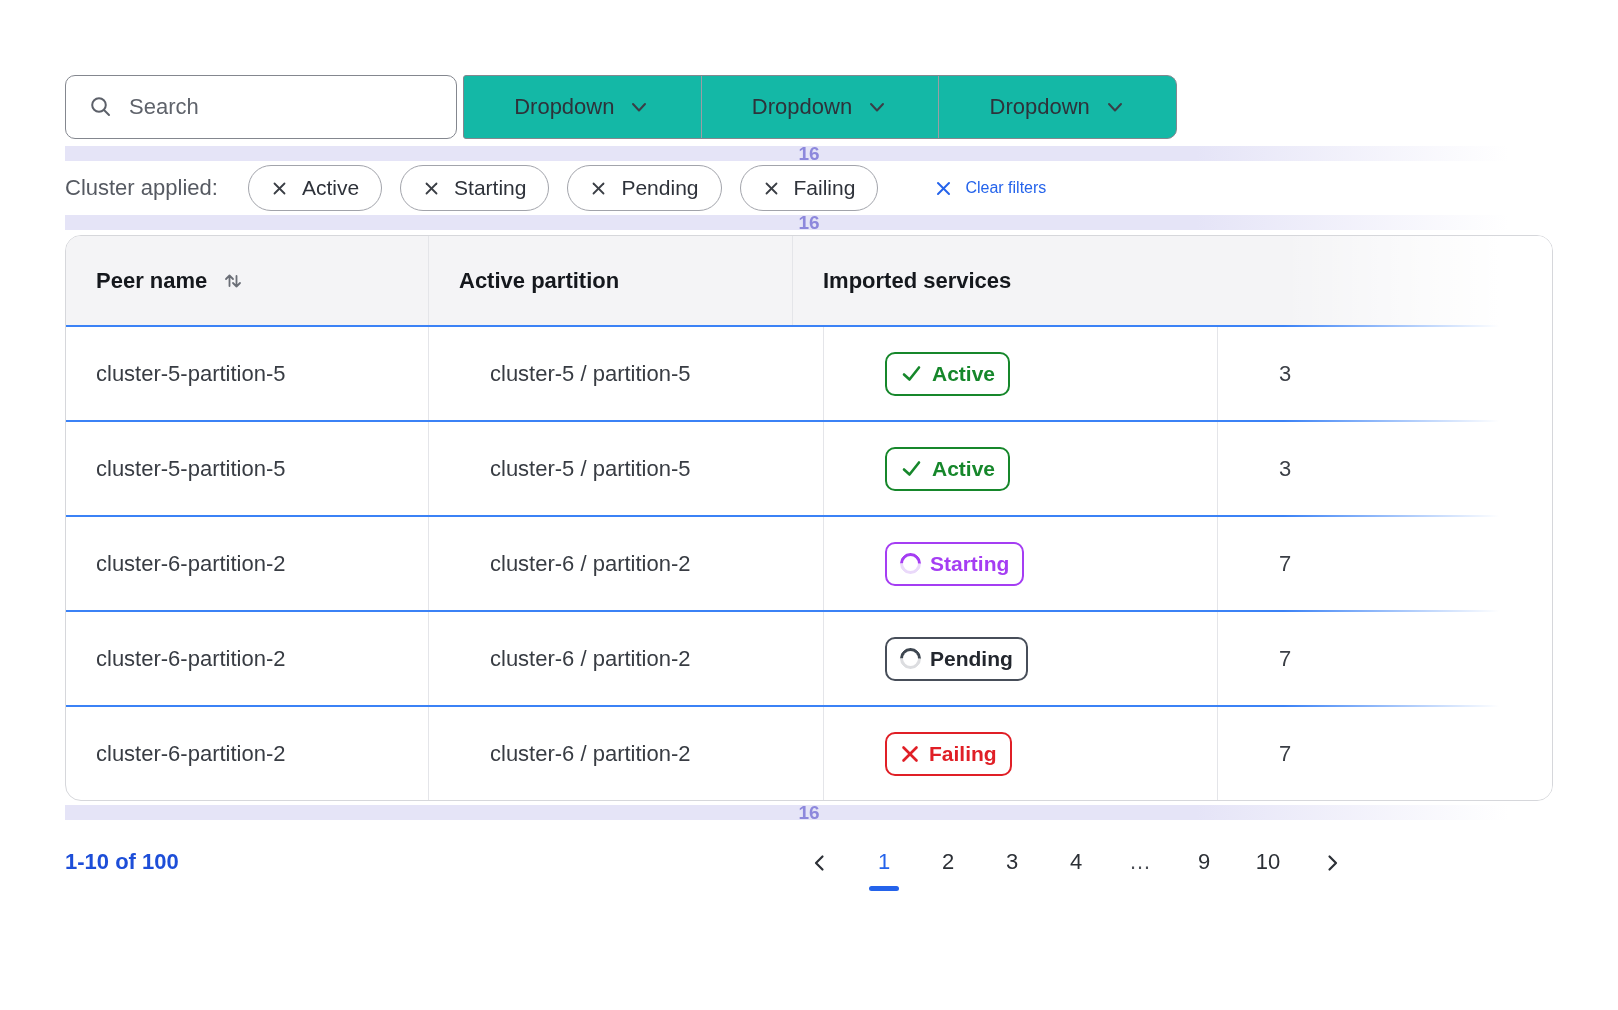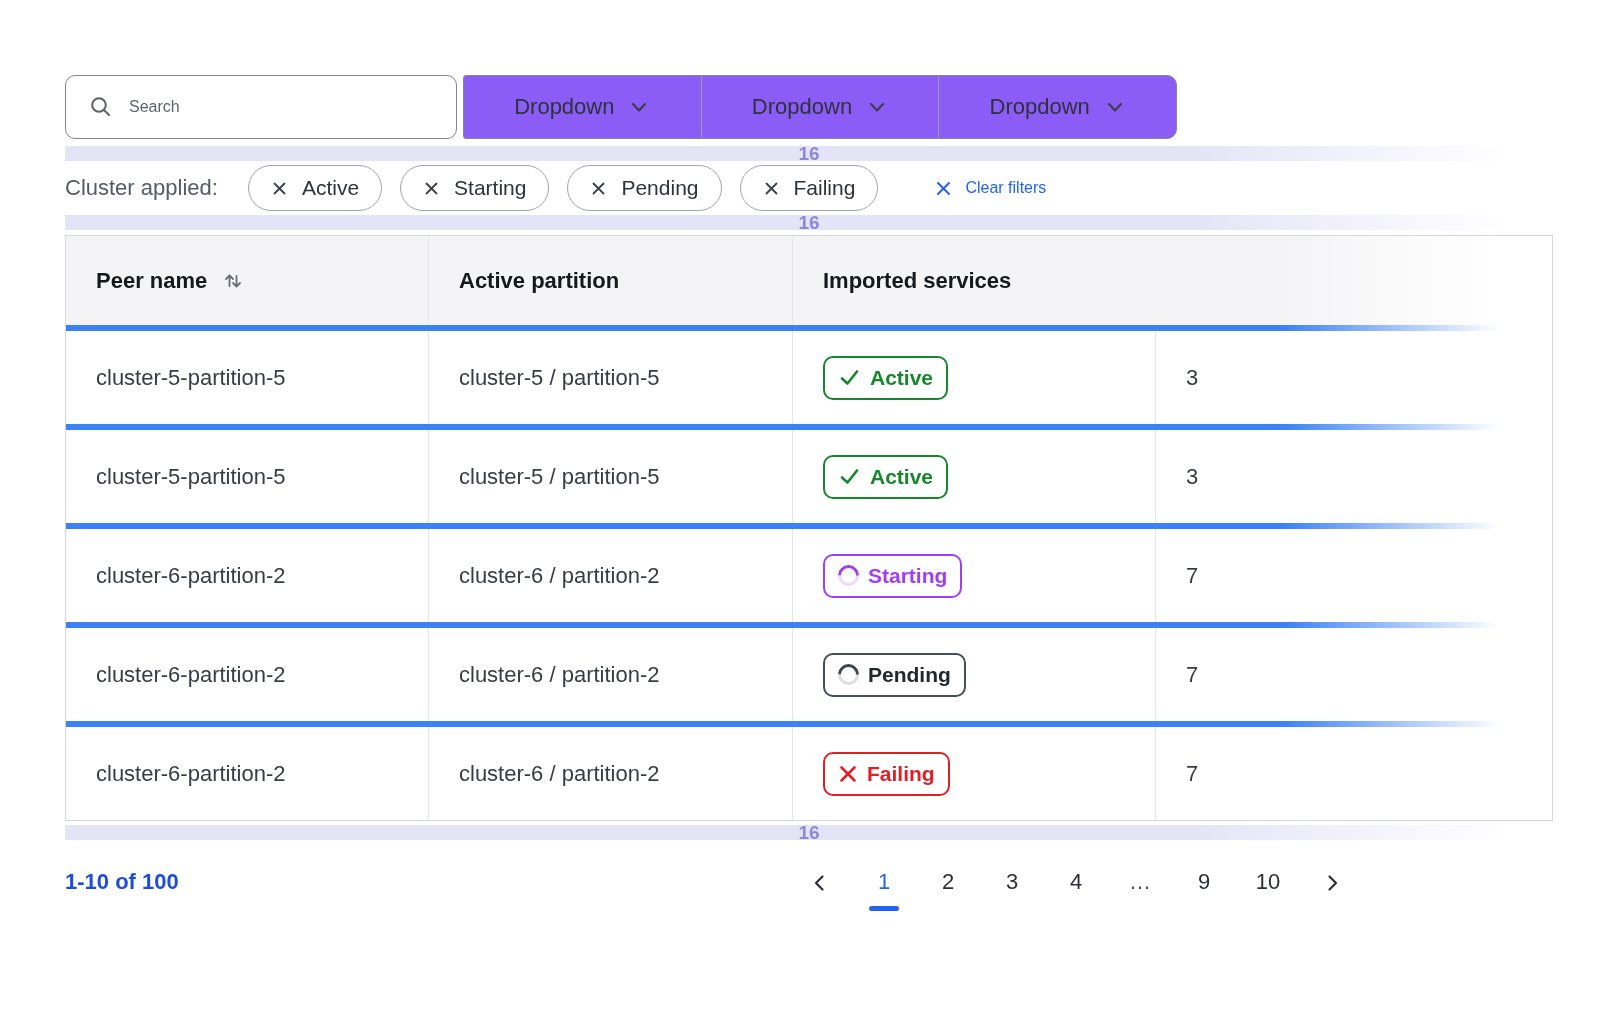--- a/index.html
+++ b/index.html
@@ -13,27 +13,27 @@
   
   .toolbar{display:flex;height:64px;}
   .search-box{
     width:392px;box-sizing:border-box;background:#fff;
     border:1.5px solid #84878f;border-radius:10px;
     display:flex;align-items:center;gap:13px;padding:0 16px 0 22px;
   }
   .search-box svg{flex:0 0 auto;}
   .search-box input{
     border:none;outline:none;background:transparent;width:100%;
-    font-family:inherit;font-size:16px;color:#2e323a;
+    font-family:inherit;font-size:22px;color:#2e323a;
   }
   .search-box input::placeholder{color:#5f636b;opacity:1;}
   .dd-group{
     margin-left:6px;width:714px;box-sizing:border-box;display:flex;
     border:1.5px solid #84878f;border-radius:3px 10px 10px 3px;
-    background:#8b5cf6;overflow:hidden;
+    background:#14b8a6;overflow:hidden;
   }
   .dd{
     flex:1;display:flex;align-items:center;justify-content:center;gap:14px;
     background:transparent;border:none;border-left:1px solid #9b9da4;
     font-family:inherit;font-size:22px;color:#2e323a;cursor:pointer;padding:0;
   }
   .dd:first-child{border-left:none;}
 
   
   .spacer-bar{
@@ -54,29 +54,29 @@
   }
   .clear-btn{
     display:flex;align-items:center;gap:12px;margin-left:38px;
     background:none;border:none;padding:0;font-family:inherit;
     font-size:16px;color:var(--accent-blue);cursor:pointer;
   }
 
   
   .table{
     margin-top:5px;position:relative;background:#fff;
-    border:1px solid #d6d7db;border-radius:0;overflow:hidden;
+    border:1px solid #d6d7db;border-radius:16px;overflow:hidden;
   }
   .thead{display:flex;height:89px;background:#f4f4f6;}
   .th{
     display:flex;align-items:center;gap:14px;padding-left:30px;
     box-sizing:border-box;border-right:1px solid #e4e5e9;
     font-size:22px;font-weight:700;color:#15181d;white-space:nowrap;
   }
-  .trow{display:flex;height:93px;border-top:6px solid #3b82f6;}
+  .trow{display:flex;height:93px;border-top:2px solid #3b82f6;gap:31px;}
   .td{
     display:flex;align-items:center;padding-left:30px;box-sizing:border-box;
     border-right:1px solid #e4e5e9;font-size:22px;color:#383c43;white-space:nowrap;
   }
   .c1{width:363px;} .c2{width:364px;} .c3{width:363px;}
   .c4{flex:1;border-right:none;}
   .tfade{
     position:absolute;top:-1px;right:-1px;bottom:-1px;width:270px;z-index:2;
     background:linear-gradient(to right,rgba(255,255,255,0) 0%,#ffffff 80%);
     pointer-events:none;

